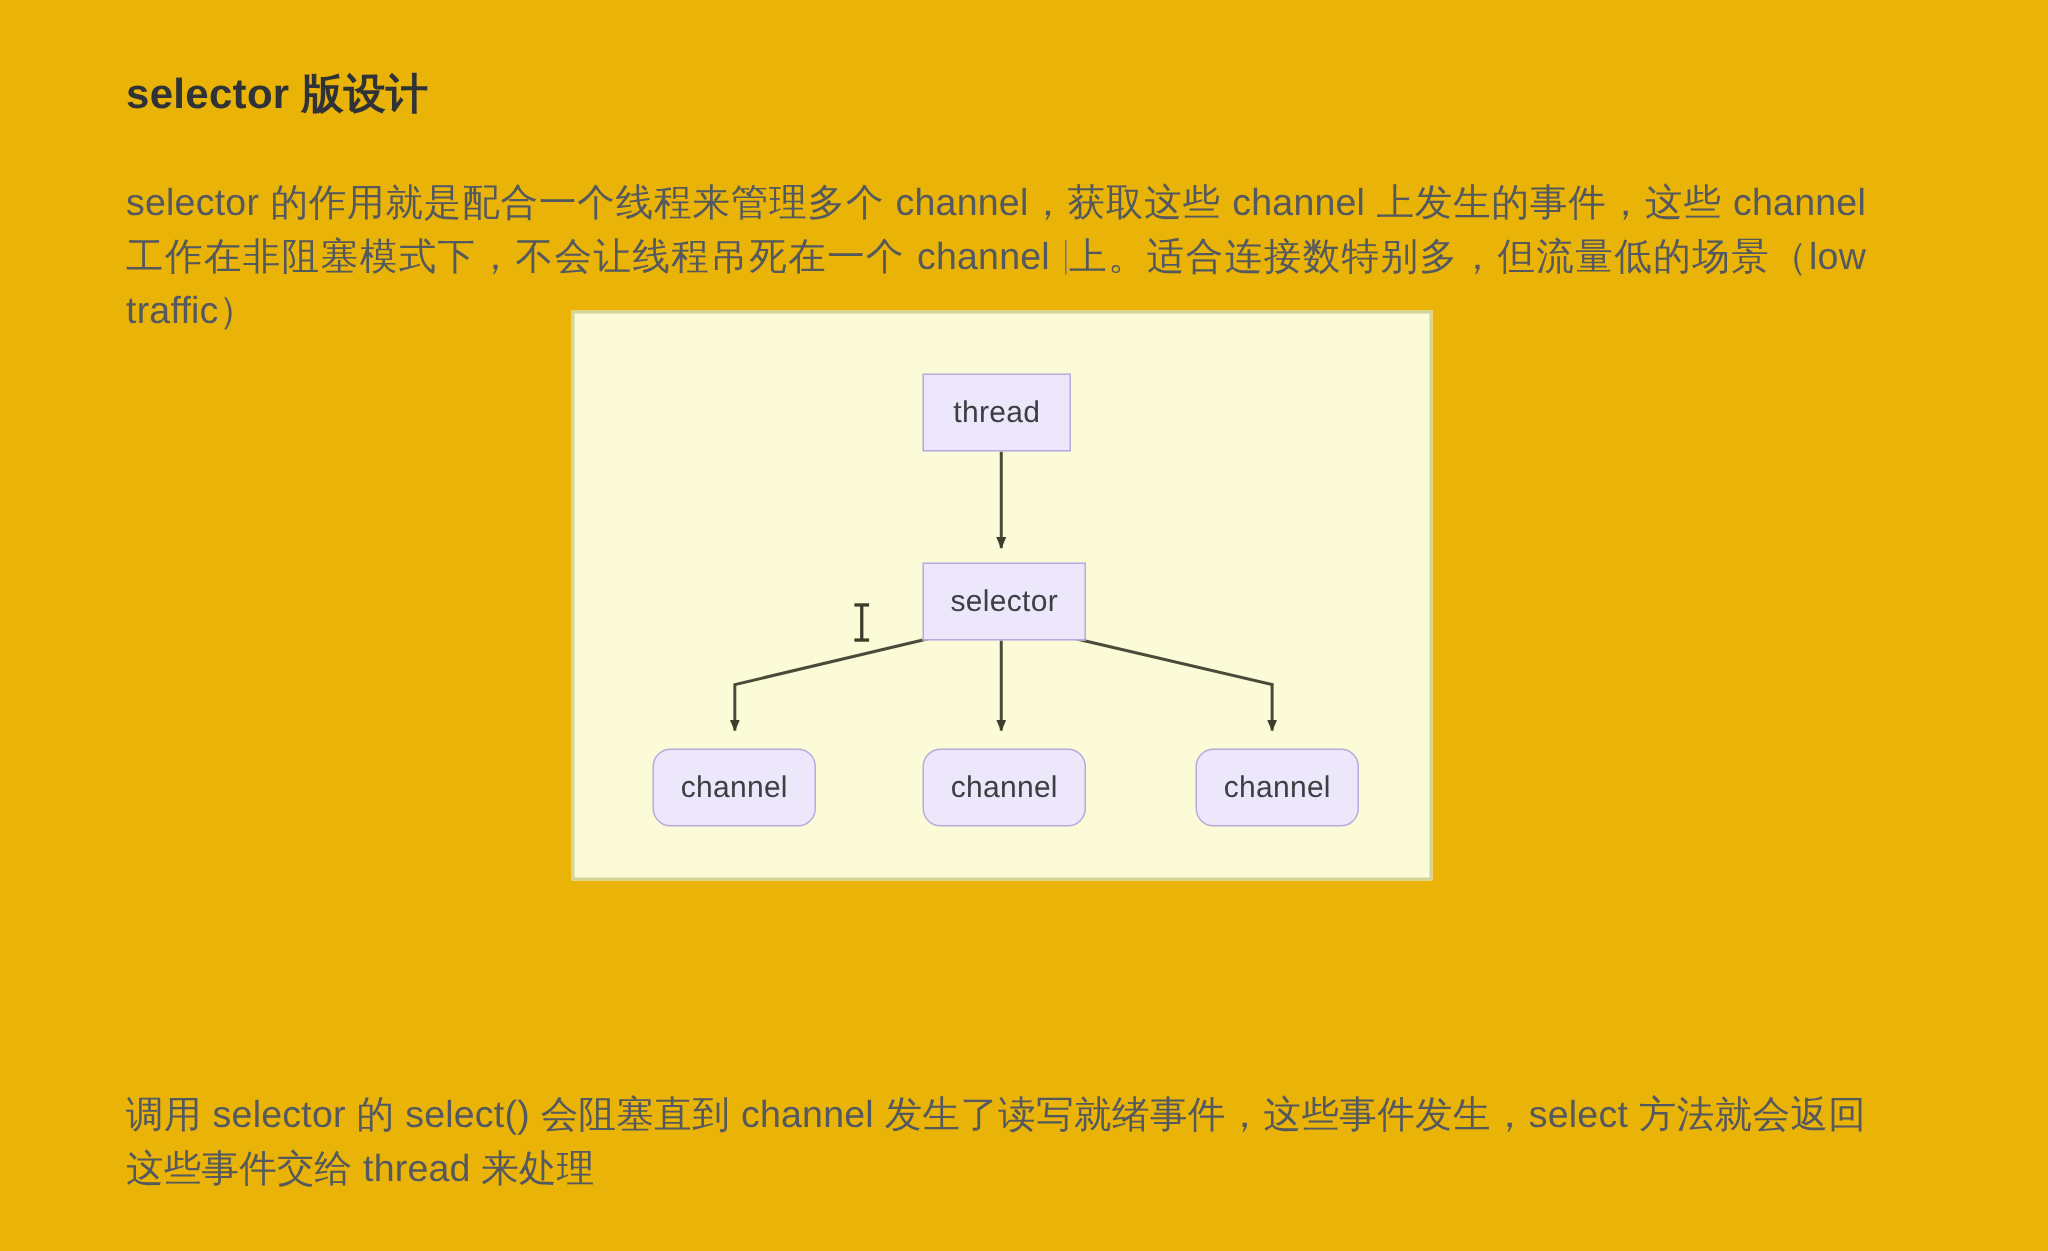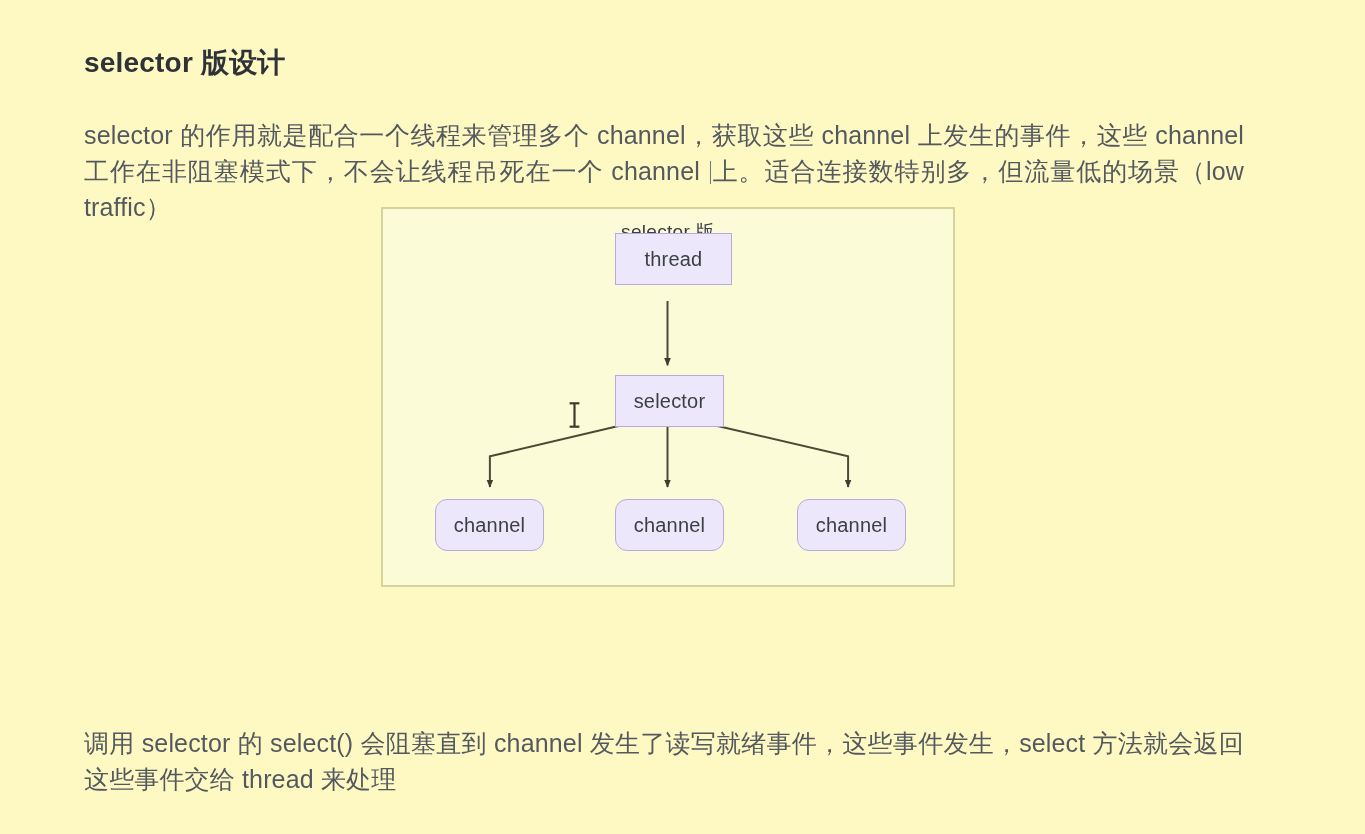--- a/index.html
+++ b/index.html
@@ -15,21 +15,21 @@
     -webkit-font-smoothing: antialiased;
     overflow: hidden;
     position: relative;
   }
 
   .page {
     position: absolute;
     left: 0; top: 0;
     width: 1365px;
     height: 834px;
-    background: #fef9c3;
+    background: #eab308;
   }
 
   
   .heading {
     position: absolute;
     left: 84px;
     top: 26px;
     font-size: 28px;
     font-weight: bold;
     color: #2f3337;
@@ -105,22 +105,22 @@
     border: 1.6px solid #b9a9dd;
     color: #3c4043;
     font-size: 20px;
     display: flex;
     align-items: center;
     justify-content: center;
     letter-spacing: 0.2px;
   }
   .node-thread {
     left: 232px;
-    top: 24px;
-    width: 117px;
+    top: 40px;
+    width: 99px;
     height: 52px;
   }
   .node-selector {
     left: 232px;
     top: 166px;
     width: 109px;
     height: 52px;
   }
   .node-channel {
     top: 290px;
@@ -162,21 +162,20 @@
 
       <path d="M286.5,93 L286.5,158" fill="none" stroke="#4a4a38" stroke-width="2" marker-end="url(#arrowhead)"></path>
 
       <path d="M238,219 L107,250 L107,281" fill="none" stroke="#4a4a38" stroke-width="2" marker-end="url(#arrowhead)"></path>
 
       <path d="M286.5,219 L286.5,281" fill="none" stroke="#4a4a38" stroke-width="2" marker-end="url(#arrowhead)"></path>
 
       <path d="M336,219 L469,250 L469,281" fill="none" stroke="#4a4a38" stroke-width="2" marker-end="url(#arrowhead)"></path>
     </svg>
 
-    <div class="diag-title">selector 版</div>
 
     <div class="node node-thread">thread</div>
 
     <div class="node node-selector">selector</div>
 
     <div class="node node-channel node-ch1">channel</div>
 
     <div class="node node-channel node-ch2">channel</div>
 
     <div class="node node-channel node-ch3">channel</div>

